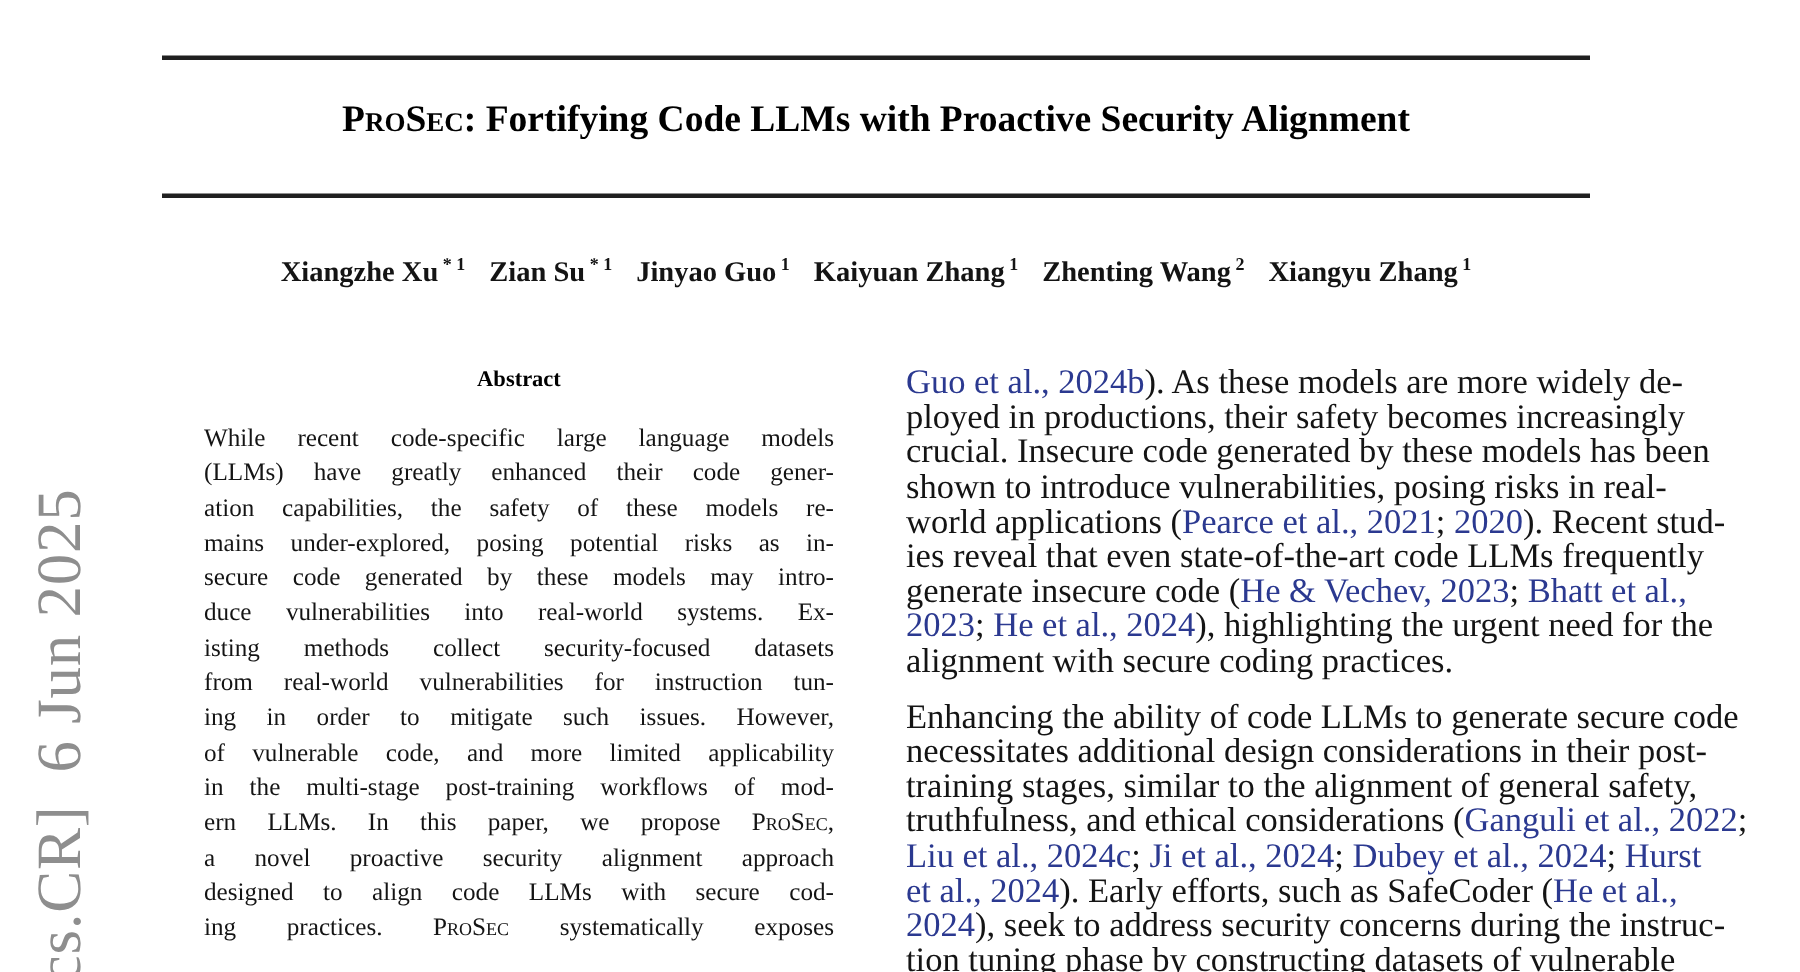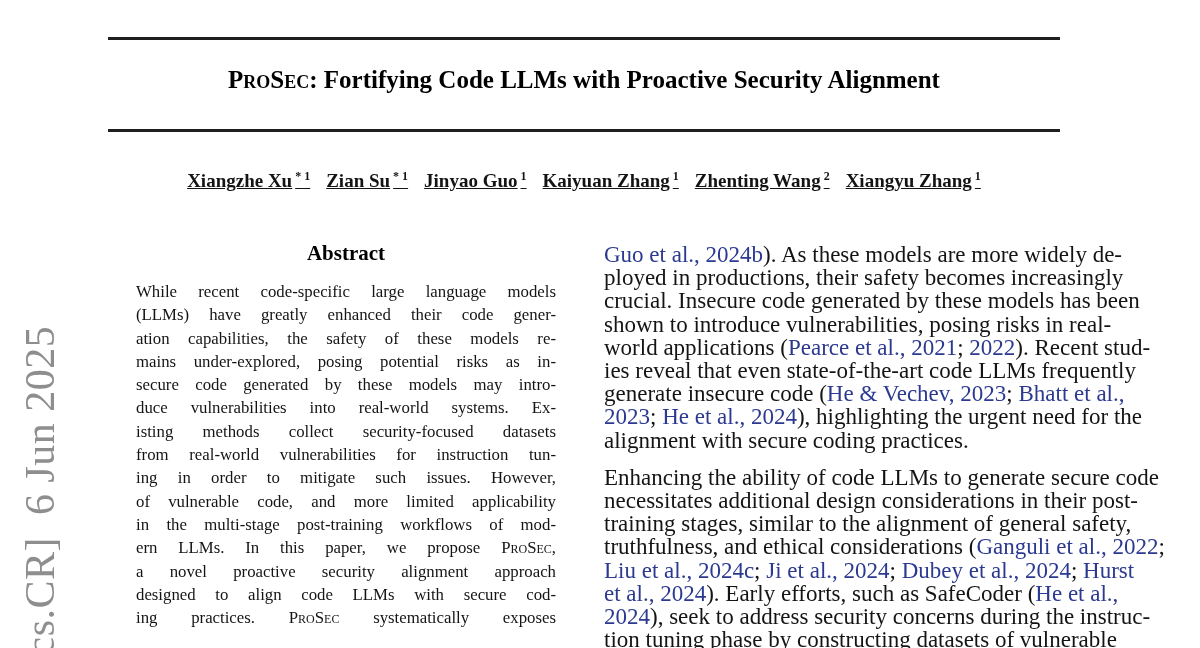--- a/index.html
+++ b/index.html
@@ -17,26 +17,26 @@
   .rule{position:absolute;left:108px;width:952px;height:3px;background:#1f1f1f;}
   .rule-top{top:37px;}
   .rule-bottom{top:129px;}
   .title{
     position:absolute;left:108px;top:66px;width:952px;margin:0;
     text-align:center;font-size:25px;font-weight:bold;color:#000;
   }
   .smallcaps{font-variant:small-caps;}
   .authors{
     position:absolute;left:104px;top:169px;width:960px;
-    text-align:center;font-size:19px;font-weight:bold;white-space:nowrap;text-decoration:underline;
+    text-align:center;font-size:19px;font-weight:bold;white-space:nowrap;
   }
   .author{margin:0 8px;white-space:nowrap;}
   .author sup{font-size:12px;font-weight:bold;margin-left:3px;}
   .left-col{position:absolute;left:136px;top:238px;width:420px;}
-  .abs-heading{margin:0 0 12px 0;text-align:center;font-size:21px;line-height:30px;font-weight:bold;color:#000;}
+  .abs-heading{margin:0 0 12px 0;text-align:center;font-size:15px;line-height:30px;font-weight:bold;color:#000;}
   .abs-text .tline{font-size:16.8px;line-height:23.3px;}
   .right-col{position:absolute;left:604px;top:243px;width:458px;}
   .right-col .tline{font-size:23px;line-height:23.2px;}
   .para2{margin-top:14px;}
   .tline{
     text-align:justify;text-align-last:justify;text-justify:inter-word;
     white-space:nowrap;
   }
   .tline.flush{text-align-last:left;}
   .cite{color:var(--cite,#2b3990);cursor:pointer;}
@@ -73,21 +73,21 @@
         <div class="tline"><span>ing practices. </span><span class="smallcaps">ProSec</span><span> systematically exposes</span></div>
       </div>
   </div>
 
   <div class="right-col">
     <div class="para para1">
         <div class="tline"><span class="cite">Guo et al., 2024b</span><span>). As these models are more widely de-</span></div>
         <div class="tline"><span>ployed in productions, their safety becomes increasingly</span></div>
         <div class="tline"><span>crucial. Insecure code generated by these models has been</span></div>
         <div class="tline"><span>shown to introduce vulnerabilities, posing risks in real-</span></div>
-        <div class="tline"><span>world applications (</span><span class="cite">Pearce et al., 2021</span><span>; </span><span class="cite">2022</span><span>). Recent stud-</span></div>
+        <div class="tline"><span>world applications (</span><span class="cite">Pearce et al., 2021</span><span>; </span><span class="cite">2020</span><span>). Recent stud-</span></div>
         <div class="tline"><span>ies reveal that even state-of-the-art code LLMs frequently</span></div>
         <div class="tline"><span>generate insecure code (</span><span class="cite">He &amp; Vechev, 2023</span><span>; </span><span class="cite">Bhatt et al.,</span></div>
         <div class="tline"><span class="cite">2023</span><span>; </span><span class="cite">He et al., 2024</span><span>), highlighting the urgent need for the</span></div>
         <div class="tline flush"><span>alignment with secure coding practices.</span></div>
       </div>
     <div class="para para2">
         <div class="tline"><span>Enhancing the ability of code LLMs to generate secure code</span></div>
         <div class="tline"><span>necessitates additional design considerations in their post-</span></div>
         <div class="tline"><span>training stages, similar to the alignment of general safety,</span></div>
         <div class="tline"><span>truthfulness, and ethical considerations (</span><span class="cite">Ganguli et al., 2022</span><span>;</span></div>

